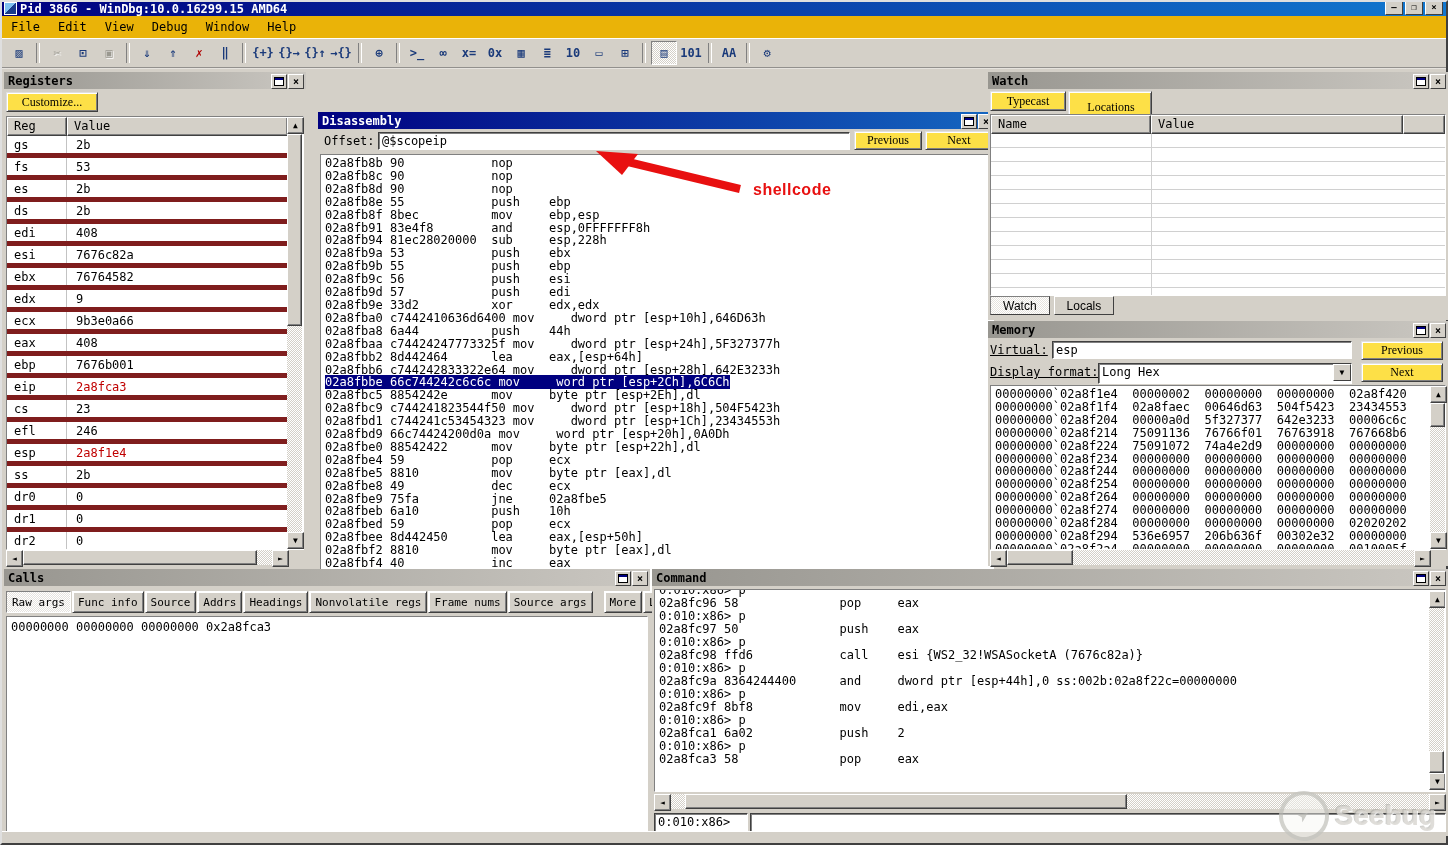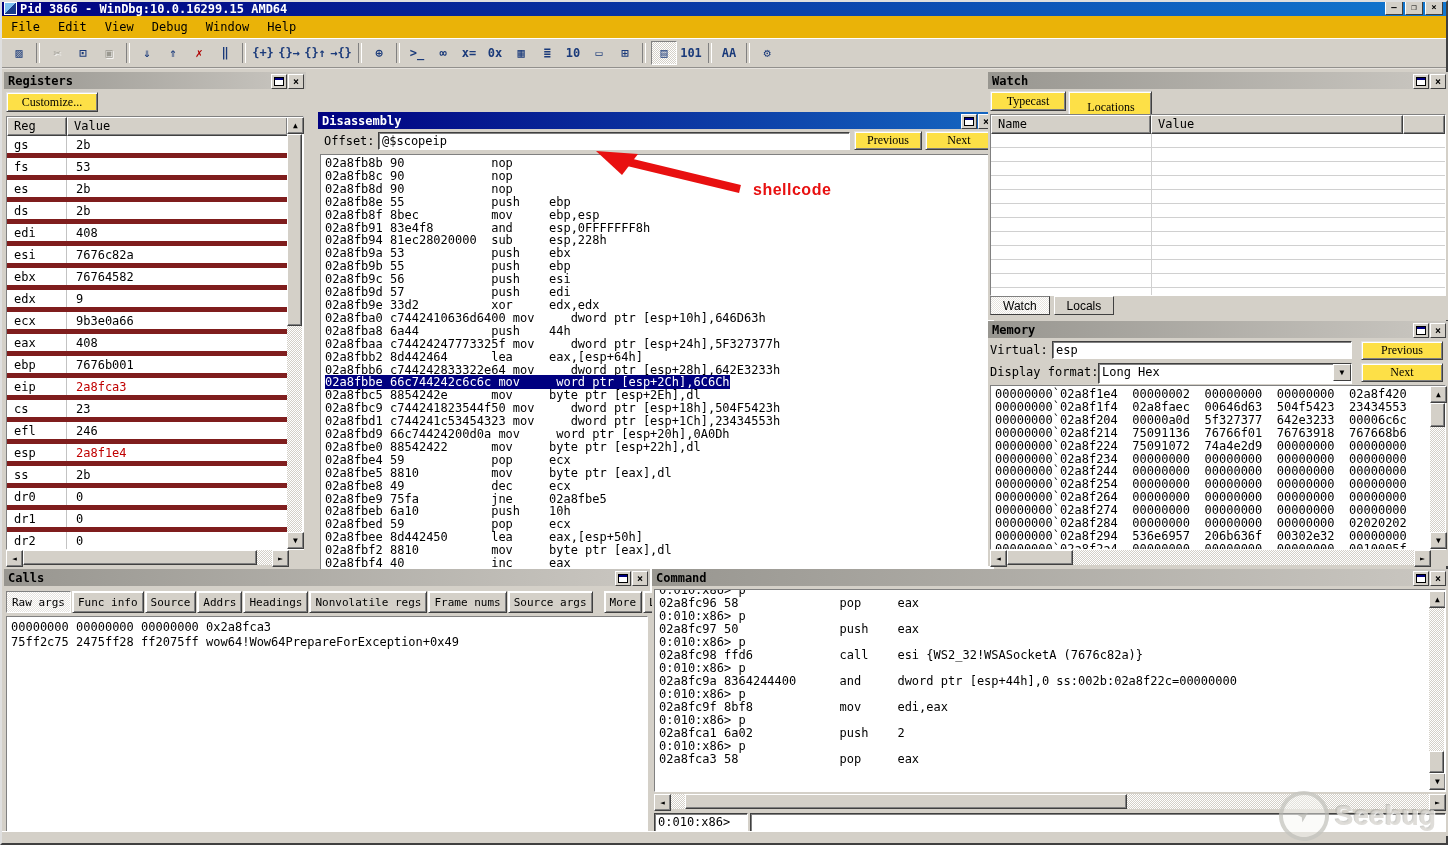--- a/index.html
+++ b/index.html
@@ -93,21 +93,21 @@
   .watch-row{height:13px;border-bottom:1px solid #d0d0d0;display:flex;}
   .watch-cell-name{width:160px;flex:none;border-right:1px solid #d0d0d0;}
   .wtabs{position:absolute;left:2px;bottom:0;height:24px;display:flex;align-items:flex-start;gap:4px;padding-top:1px;}
   .wtab{height:19px;padding:1px 12px;background:#d4d0c8;border:1px solid;border-color:#fff #404040 #404040 #fff;font-size:12px;}
   .wtab.active{background-image:conic-gradient(#fff 25%,#e6e3de 0 50%,#fff 0 75%,#e6e3de 0);background-size:2px 2px;border-color:#808080 #404040 #404040 #808080;}
 
   
   #memory{left:986px;top:319px;width:460px;height:245px;}
   .mem-row1{position:absolute;left:0;right:0;top:19px;height:21px;}
   .mem-row2{position:absolute;left:0;right:0;top:41px;height:21px;}
-  .mem-label{position:absolute;left:2px;top:3px;}
+  .mem-label{position:absolute;left:2px;top:3px;text-decoration:underline;}
   .virtual-input{position:absolute;left:64px;right:96px;top:1px;height:16px;background:#fff;border:1px solid;border-color:#404040 #fff #fff #404040;box-shadow:inset 1px 1px 0 #808080;font-family:"DejaVu Sans Mono",monospace;font-size:12px;padding:0 3px;}
   .fmt-combo{position:absolute;left:110px;right:96px;top:1px;height:17px;background:#fff;border:1px solid;border-color:#404040 #fff #fff #404040;box-shadow:inset 1px 1px 0 #808080;padding:1px 3px;}
   .combo-arrow{position:absolute;right:0;top:0;width:16px;height:15px;background:#d4d0c8;border:1px solid;border-color:#fff #404040 #404040 #fff;display:flex;align-items:center;justify-content:center;font-size:8px;}
   .mem-prev{position:absolute;right:5px;top:1px;width:82px;height:19px;}
   .mem-next{position:absolute;right:5px;top:1px;width:82px;height:19px;}
   .memdump{position:absolute;left:2px;right:2px;top:64px;bottom:16px;background:#fff;border:1px solid;border-color:#808080 #fff #fff #808080;overflow:hidden;padding:2px 0 0 4px;}
   .mem-line{line-height:12.9px;white-space:pre;font-size:12px;}
   #mem-vscroll{right:3px;top:65px;bottom:17px;}
   #mem-hscroll{left:2px;right:17px;bottom:1px;}
 
@@ -613,21 +613,20 @@
         <button class="ctab">Addrs</button>
         <button class="ctab">Headings</button>
         <button class="ctab">Nonvolatile regs</button>
         <button class="ctab">Frame nums</button>
         <button class="ctab">Source args</button>
         <button class="ctab gap">More</button>
         <button class="ctab">Less</button>
       </div>
     <div class="calls-out" id="callsout">
         <div class="calls-line">00000000 00000000 00000000 0x2a8fca3</div>
-        <div class="calls-line">75ff2c75 2475ff28 ff2075ff wow64!Wow64PrepareForException+0x49</div>
       </div>
   </div>
 
   <div class="panel" id="command">
     <div class="ptitle gray">
       <span>Command</span>
       <span class="pbtns">
         <span class="pbtn">
             <span class="float-ico"></span>
           </span>

